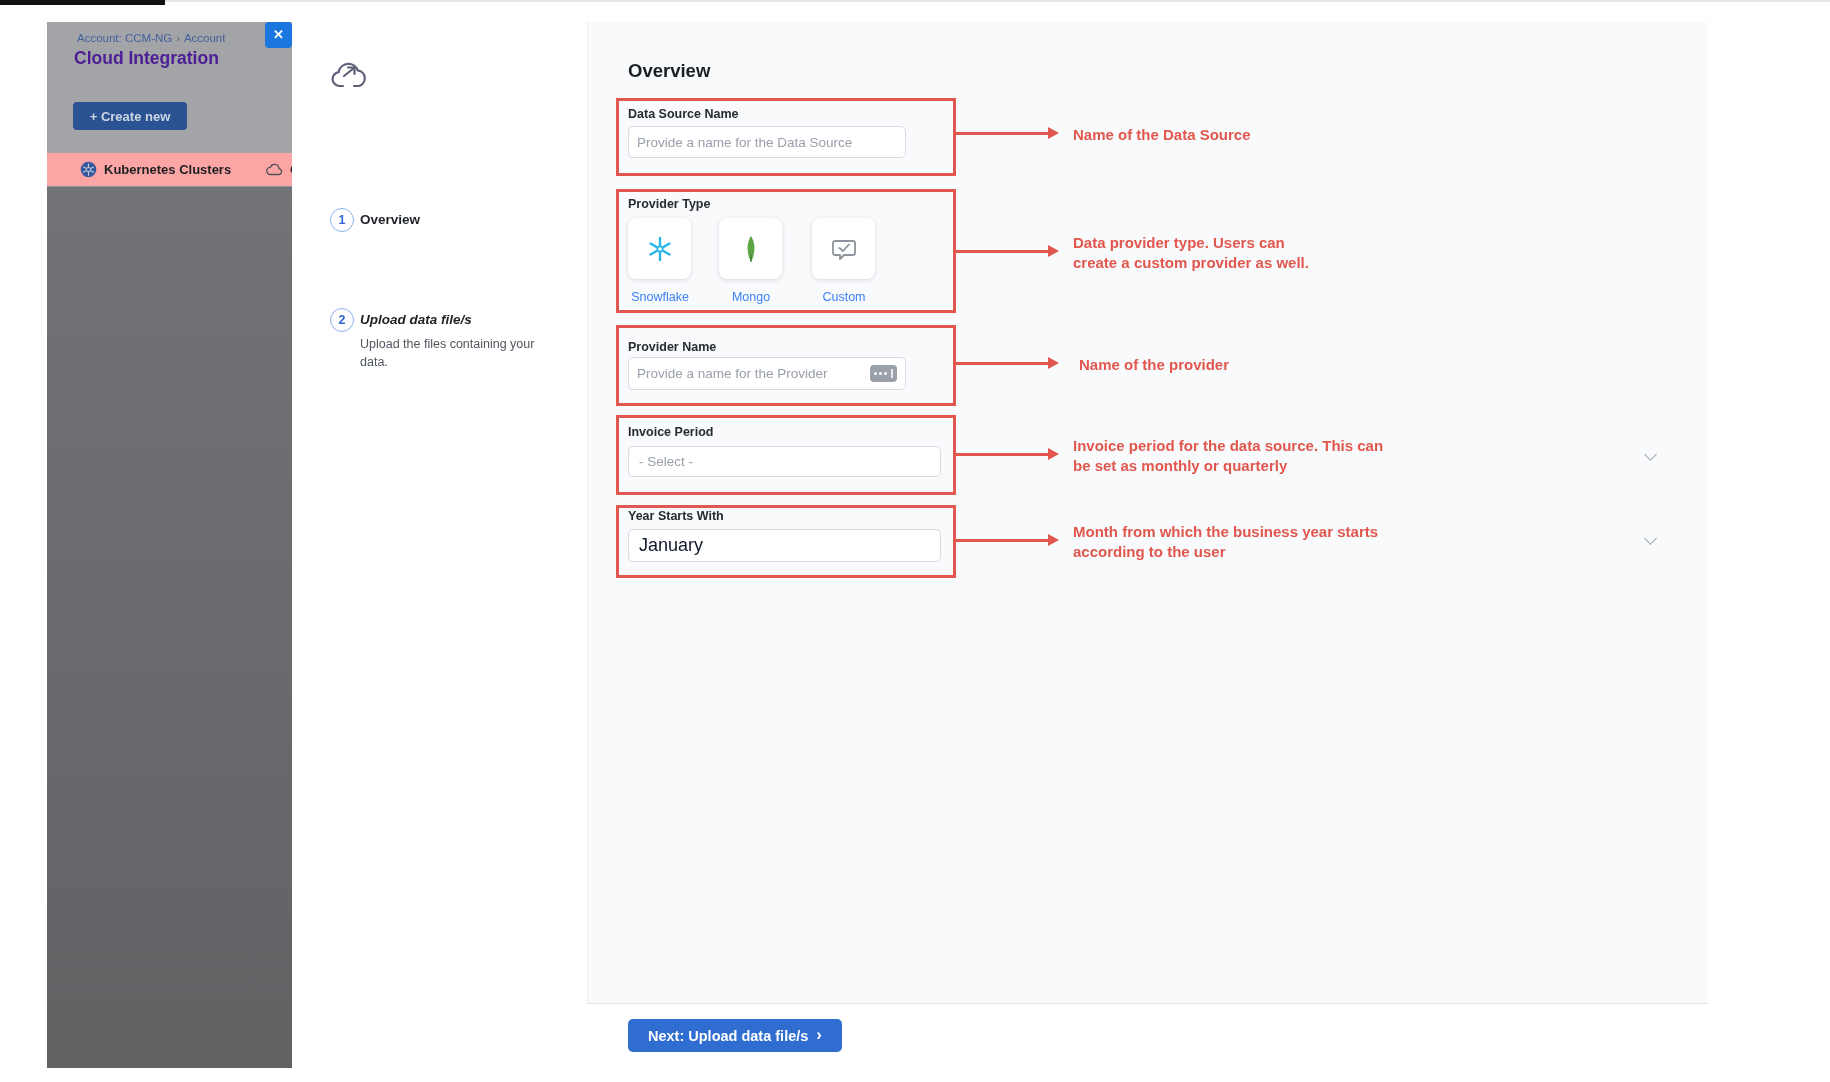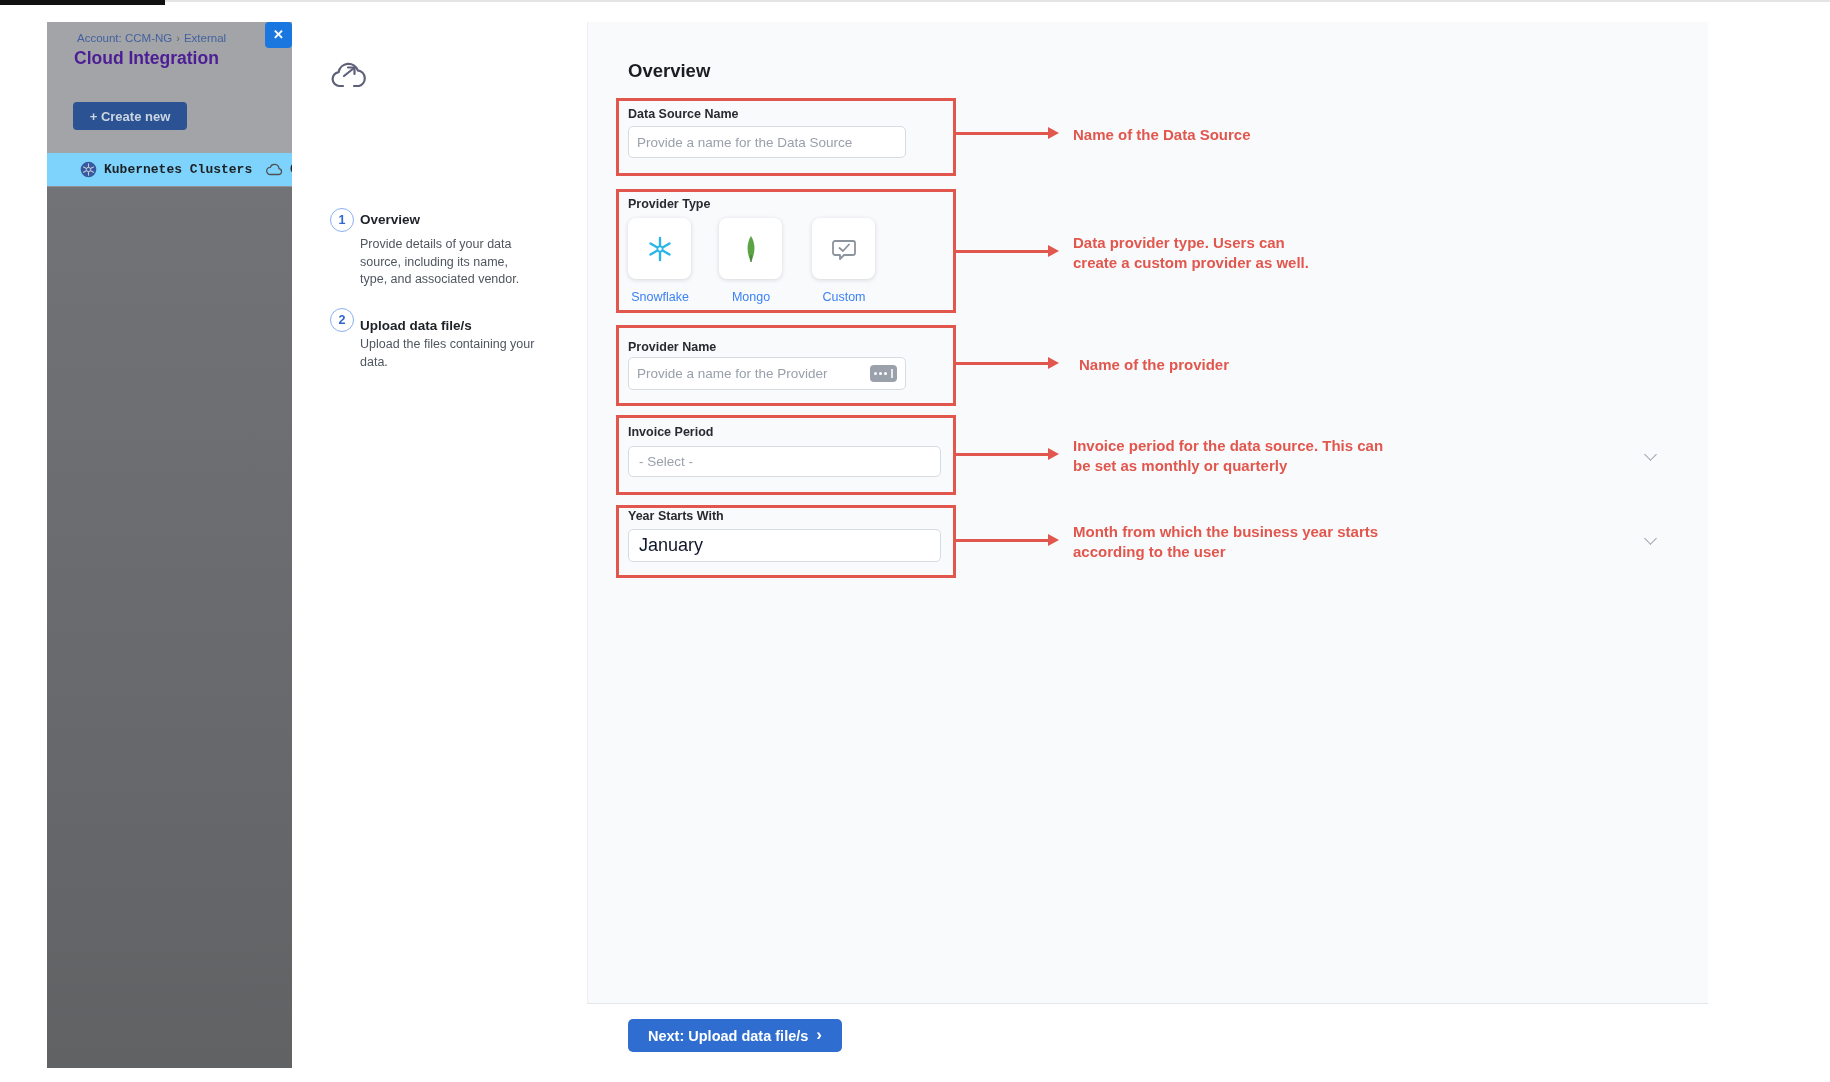--- a/index.html
+++ b/index.html
@@ -12,21 +12,21 @@
   #top-hairline { position:absolute; left:165px; top:0; width:1665px; height:2px; background:#e3e4e6; }
 
   
   #dim-page { position:absolute; left:47px; top:22px; width:245px; height:1046px; overflow:hidden; }
   .dim-header { position:absolute; left:0; top:0; width:100%; height:131px; background:#a2a4a7; }
   .breadcrumb { position:absolute; left:30px; top:10px; font-size:11.5px; color:#44619f; white-space:nowrap; }
   .breadcrumb .sep { color:#5b6370; margin:0 4px; font-size:11px; }
   .dim-title { position:absolute; left:27px; top:26px; font-size:17.5px; font-weight:bold; color:#4c1d95; white-space:nowrap; }
   .create-btn { position:absolute; left:26px; top:80px; width:114px; height:28px; background:#2b5292; border:none; border-radius:4px;
                 color:#ccd6e2; font-size:13px; font-weight:bold; font-family:inherit; cursor:pointer; }
-  .dim-tabrow { position:absolute; left:0; top:131px; width:100%; height:34px; background:#7dd3fc; border-bottom:1px solid #919398;font-family:Liberation Mono, monospace; }
+  .dim-tabrow { position:absolute; left:0; top:131px; width:100%; height:34px; background:#fca5a5; border-bottom:1px solid #919398; }
   .tab { position:absolute; top:0; height:100%; display:flex; align-items:center; gap:7px; color:#1d2023; font-size:13px; font-weight:bold; white-space:nowrap; }
   .tab-k8s { left:33px; }
   .tab-cloud { left:218px; color:#24272b; }
   .dim-body { position:absolute; left:0; top:165px; width:100%; height:881px; background:linear-gradient(#717376,#606264); }
 
   
   #close-btn { position:absolute; left:265px; top:22px; width:27px; height:26px; background:#1a77e0; border:none; border-radius:4px 4px 4px 4px;
                color:#ffffff; font-size:13px; font-weight:bold; line-height:26px; text-align:center; cursor:pointer; font-family:inherit; }
 
   
@@ -34,21 +34,21 @@
 
   
   #left-panel { position:absolute; left:0; top:0; width:295px; height:100%; background:#ffffff; }
   #upload-cloud-icon { position:absolute; left:38px; top:38px; }
   #modal-title { position:absolute; left:31px; top:90px; width:245px; font-size:21px; line-height:27px; font-weight:bold; color:#1c2024; }
   .step-circle { position:absolute; width:24px; height:24px; border:1.6px solid #8ab0ee; border-radius:50%;
                  color:#2f66d0; font-size:12.5px; font-weight:bold; display:flex; align-items:center; justify-content:center; background:#ffffff; }
   .step-label { position:absolute; font-size:13.5px; font-weight:bold; color:#1e2226; white-space:nowrap; }
   .step-desc { position:absolute; width:178px; font-size:12.5px; line-height:17.5px; color:#50565f; }
   #step1-circle { left:38px; top:186px; } #step1-label { left:68px; top:190px; } #step1-desc { left:68px; top:214px; }
-  #step2-circle { left:38px; top:286px; } #step2-label { left:68px; top:296px; } #step2-desc { left:68px; top:314px; }
+  #step2-circle { left:38px; top:286px; } #step2-label { left:68px; top:290px;font-style:italic; } #step2-desc { left:68px; top:314px; }
 
   
   #form-area { position:absolute; left:295px; top:0; width:1121px; height:981px; background:#f9fafc; border-left:1px solid #eceef2; }
   #form-heading { position:absolute; left:40px; top:38px; font-size:18.5px; font-weight:bold; color:#1a1d21; }
 
   .field-label { position:absolute; font-size:12.5px; font-weight:600; color:#272b31; white-space:nowrap;text-align:center; }
   .text-input { position:absolute; width:278px; height:32px; background:#ffffff; border:1px solid #d9dbe3; border-radius:5px;
                 display:flex; align-items:center; padding:0 8px; }
   .text-input input { flex:1; border:none; outline:none; background:transparent; font-size:13.5px; color:#23272c; font-family:inherit; min-width:0; }
   .text-input input::placeholder { color:#9aa0ab; }
@@ -116,21 +116,21 @@
 <body>
 
 <div id="canvas">
 
   <div id="top-black-bar"></div>
   <div id="top-hairline"></div>
 
   <div id="dim-page">
     <div class="dim-header">
       <div class="breadcrumb">
-        <span>Account: CCM-NG</span><span class="sep">›</span><span>External</span>
+        <span>Account: CCM-NG</span><span class="sep">›</span><span>Account</span>
       </div>
       <div class="dim-title">Cloud Integration</div>
       <button class="create-btn">+ Create new</button>
     </div>
     <div class="dim-tabrow">
       <div class="tab tab-k8s">
         <span>
           <svg width="17" height="17" viewBox="0 0 24 24">
             <circle cx="12" cy="12" r="11" fill="#35589f"></circle>
             <g stroke="#c3cad6" stroke-width="1.6" stroke-linecap="round">
@@ -166,21 +166,20 @@
       <span id="upload-cloud-icon">
         <svg width="36" height="32" viewBox="0 0 36 32">
           <path d="M13 26 H9 A7 7 0 0 1 8.6 12.1 A10 10 0 0 1 27.8 10.4 A8 8 0 0 1 29 26 H24" fill="none" stroke="#5d6078" stroke-width="2.2" stroke-linecap="round"></path>
           <path d="M14 16 L24 8" stroke="#5d6078" stroke-width="2.2" stroke-linecap="round" fill="none"></path>
           <path d="M18 7.5 L24.5 7.5 L24.5 14" fill="none" stroke="#5d6078" stroke-width="2.2" stroke-linecap="round" stroke-linejoin="round"></path>
         </svg>
       </span>
 
       <div class="step-circle" id="step1-circle">1</div>
       <div class="step-label" id="step1-label">Overview</div>
-      <div class="step-desc" id="step1-desc">Provide details of your data source, including its name, type, and associated vendor.</div>
 
       <div class="step-circle" id="step2-circle">2</div>
       <div class="step-label" id="step2-label">Upload data file/s</div>
       <div class="step-desc" id="step2-desc">Upload the files containing your data.</div>
     </div>
 
     <div id="form-area">
       <div id="form-heading">Overview</div>
 
       <div class="field-label" id="ds-label">Data Source Name</div>

